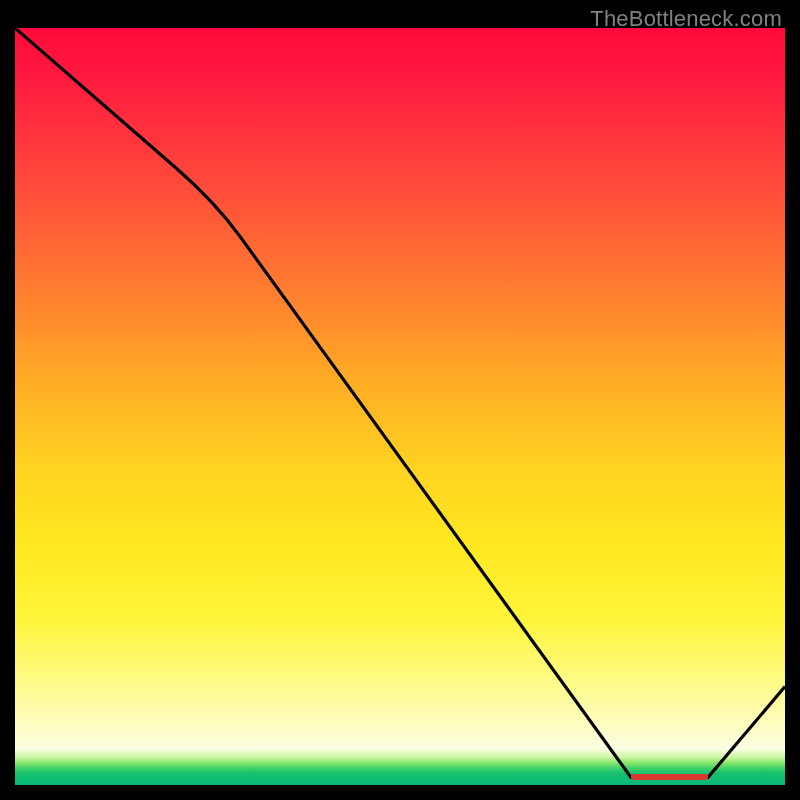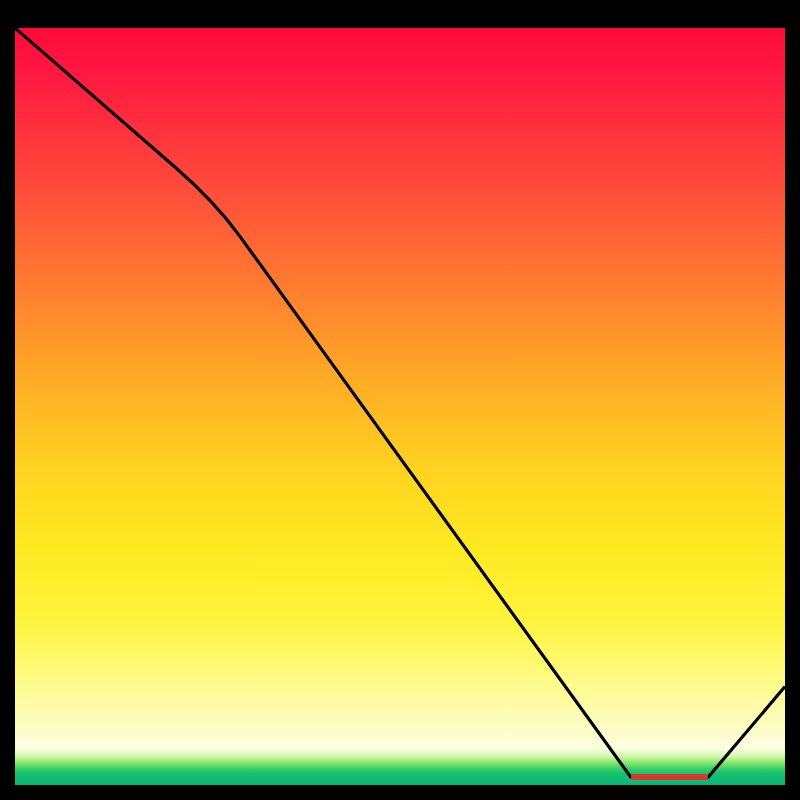--- a/index.html
+++ b/index.html
@@ -73,20 +73,21 @@
     position: absolute;
     height: 6px;
     background: #d9372f;
     border-radius: 2px;
   }
 </style>
 </head>
 <body>
 
 <div class="frame">
+  <div class="watermark">TheBottleneck.com</div>
 
   <div class="plot-outer">
     <div class="plot"></div>
 
     <svg class="curve" viewBox="0 0 770 757" preserveAspectRatio="none">
       <path d="M 0.0 0.0 L 160.2 139.3 Q 200.2 174.1 225.1 208.6 L 616.0 749.4 L 693.0 749.4 L 770.0 658.6"></path>
     </svg>
 
     <div class="marker" style="left: 616px; width: 77px; top: 746.4px;"></div>
   </div>

